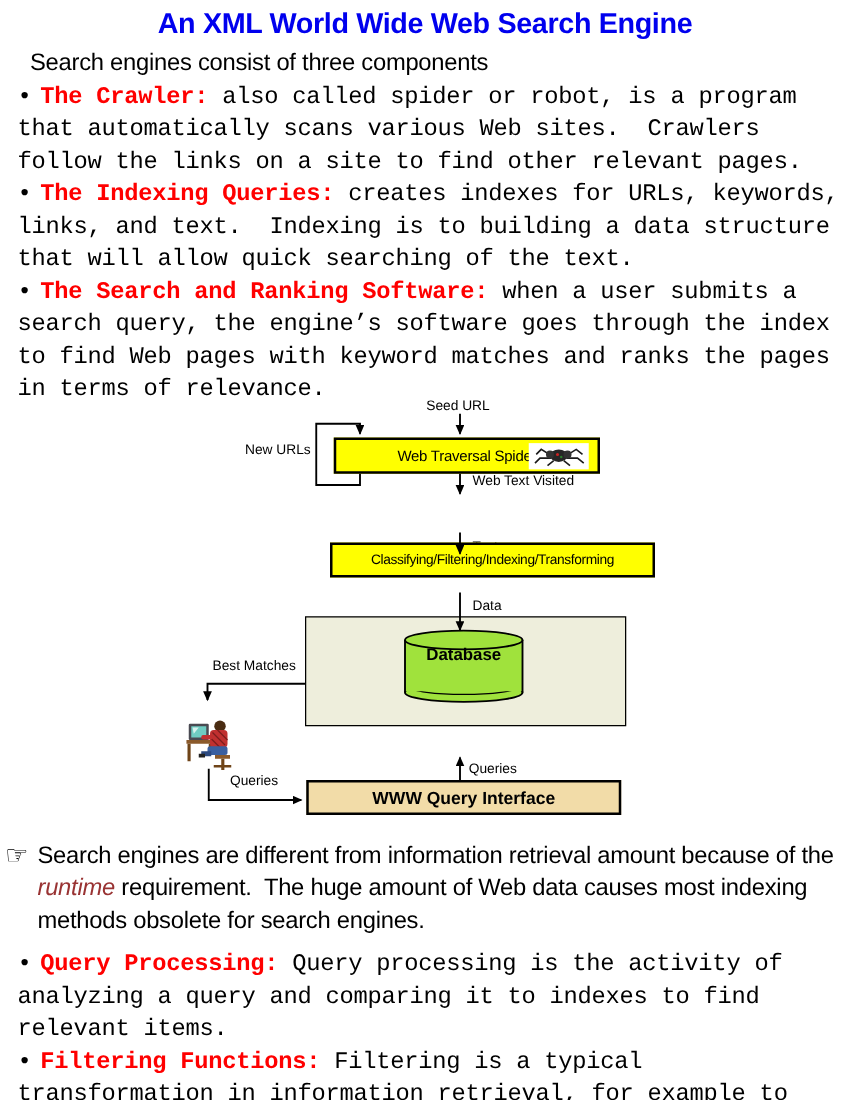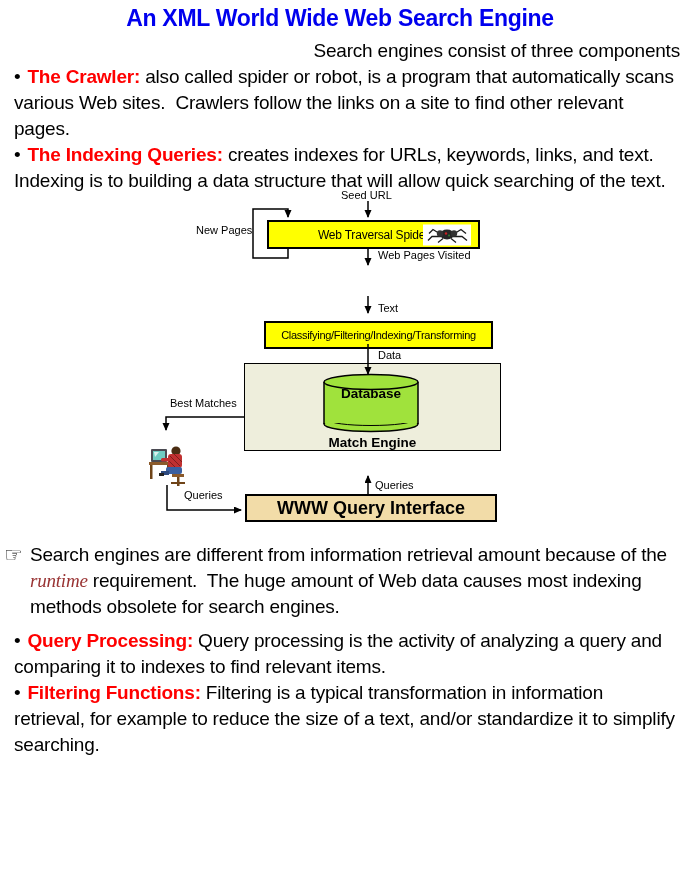--- a/index.html
+++ b/index.html
@@ -12,28 +12,28 @@
   body{
     width:680px;height:880px;overflow:hidden;background:#FFFFFF;
     font-family:"Liberation Sans","DejaVu Sans",sans-serif;color:#000;
   }
   .page{position:relative;width:680px;height:880px;}
   h1.title{
     margin:4px 0 6px 0;text-align:center;font-size:23px;line-height:28px;
     font-weight:bold;color:var(--title-blue);letter-spacing:-0.3px;
   }
   p{margin:0;font-size:19px;line-height:26px;letter-spacing:-0.2px;}
-  .intro{padding-left:24px;text-align:right;}
-  .bullet{padding-left:14px;width:676px;}
+  .intro{padding-left:24px;}
+  .bullet{padding-left:14px;width:676px;font-family:Liberation Mono, monospace;}
   .dot{margin-right:7px;}
   .red-label{font-weight:bold;color:var(--heading-red);}
   .body-text{white-space:pre-wrap;}
   .note{position:relative;padding-left:30px;width:676px;margin-top:9px;}
   .hand{position:absolute;left:4px;top:0px;font-size:21px;}
-  .runtime{font-style:italic;color:var(--runtime-red);font-family:Liberation Serif, serif;}
+  .runtime{font-style:italic;color:var(--runtime-red);}
   .bullets-bottom{margin-top:8px;}
 
   
   .diagram{position:relative;width:680px;height:345px;margin-top:-6px;text-decoration:underline;}
   .dlabel{position:absolute;font-size:11px;line-height:12px;white-space:nowrap;}
   .fbox{
     position:absolute;background:var(--box-yellow);border:2px solid var(--line-black);
     display:flex;align-items:center;justify-content:center;
     font-size:12px;letter-spacing:-0.2px;text-align:center;
   }
@@ -57,44 +57,45 @@
     font-weight:bold;font-size:13.5px;
   }
   .me-sub{
     position:absolute;left:0;top:92px;width:100%;text-align:center;
     font-size:10.5px;letter-spacing:-0.2px;white-space:nowrap;
   }
   .www-box{
     position:absolute;left:245px;top:306px;width:252px;height:28px;
     background:var(--interface-tan);border:2px solid var(--line-black);
     display:flex;align-items:center;justify-content:center;
-    font-weight:bold;font-size:18px;
+    font-weight:bold;font-size:14px;
   }
   .connectors{position:absolute;left:0;top:0;width:680px;height:345px;z-index:5;pointer-events:none;}
   .person{position:absolute;left:149px;top:254px;width:41px;height:44px;}
 </style>
 </head>
 <body>
 
 <div class="page">
 
   <h1 class="title">An XML World Wide Web Search Engine</h1>
 
   <p class="intro">Search engines consist of three components</p>
 
   <p class="bullet"><span class="dot">•</span><span class="red-label">The Crawler:</span><span class="body-text"> also called spider or robot, is a program that automatically scans various Web sites.  Crawlers follow the links on a site to find other relevant pages.</span></p>
 
   <p class="bullet"><span class="dot">•</span><span class="red-label">The Indexing Queries:</span><span class="body-text"> creates indexes for URLs, keywords, links, and text.  Indexing is to building a data structure that will allow quick searching of the text.</span></p>
 
+  <p class="bullet"><span class="dot">•</span><span class="red-label">The Search and Ranking Software:</span><span class="body-text"> when a user submits a search query, the engine’s software goes through the index to find Web pages with keyword matches and ranks the pages in terms of relevance.</span></p>
 
   <div class="diagram">
 
     <div class="dlabel" style="left:341px;top:1px;">Seed URL</div>
 
-    <div class="dlabel" style="left:196px;top:36px;">New Pages</div>
+    <div class="dlabel" style="left:196px;top:36px;">New URLs</div>
 
     <div class="fbox" style="left:267px;top:32px;width:213px;height:29px;">
       <span class="boxlabel">Web Traversal Spider</span>
       <span class="spider-badge">
         <svg width="48" height="21" viewBox="0 0 48 21">
           <g stroke="#1a1a1a" stroke-width="1.3" fill="none">
             <path d="M18,10 L10,5 L6,9"></path>
               <path d="M18,12 L9,12 L5,16"></path>
             <path d="M20,14 L15,18"></path>
               <path d="M28,14 L33,18"></path>
@@ -103,42 +104,41 @@
           </g>
           <ellipse cx="24" cy="10" rx="7" ry="5" fill="#262626"></ellipse>
           <circle cx="17" cy="9" r="3.2" fill="#333333"></circle>
           <circle cx="31" cy="9" r="3.2" fill="#333333"></circle>
           <circle cx="23" cy="9" r="1.2" fill="#cc2222"></circle>
           <circle cx="26" cy="11" r="1" fill="#2d7d2d"></circle>
         </svg>
       </span>
     </div>
 
-    <div class="dlabel" style="left:378px;top:61px;">Web Pages Visited</div>
+    <div class="dlabel" style="left:378px;top:61px;">Web Text Visited</div>
 
 
     <div class="dlabel" style="left:378px;top:114px;">Text</div>
 
-    <div class="fbox classify" style="left:264px;top:133px;width:229px;height:28px;">
+    <div class="fbox classify" style="left:264px;top:116px;width:260px;height:28px;">
       <span class="boxlabel">Classifying/Filtering/Indexing/Transforming</span>
     </div>
 
     <div class="dlabel" style="left:378px;top:161px;">Data</div>
 
     <div class="panel">
       <svg class="cyl" viewBox="0 0 100 60">
         <ellipse cx="50" cy="51" rx="47" ry="7.5" fill="var(--cylinder-green)" stroke="#000" stroke-width="1.5"></ellipse>
         <ellipse cx="50" cy="47" rx="42" ry="5.5" fill="none" stroke="#000" stroke-width="1"></ellipse>
         <rect x="3" y="9" width="94" height="41" fill="var(--cylinder-green)"></rect>
         <line x1="3" y1="9" x2="3" y2="51" stroke="#000" stroke-width="1.5"></line>
         <line x1="97" y1="9" x2="97" y2="51" stroke="#000" stroke-width="1.5"></line>
         <ellipse cx="50" cy="9" rx="47" ry="7.5" fill="var(--cylinder-green)" stroke="#000" stroke-width="1.5"></ellipse>
       </svg>
       <div class="db-label">Database</div>
-      <div class="me-label">Match Engine</div>
     </div>
 
     <div class="dlabel" style="left:170px;top:209px;">Best Matches</div>
 
     <svg class="person" viewBox="0 0 41 44">
       <rect x="2" y="7" width="16" height="13" rx="1" fill="#4a4a52"></rect>
       <rect x="4" y="9" width="12" height="9" fill="#6fccc2"></rect>
       <path d="M5,10 L10,10 L6,15 Z" fill="#d8f2ee"></path>
       <rect x="0" y="20" width="23" height="3" fill="#8b5a2b"></rect>
       <rect x="1" y="23" width="2.5" height="14" fill="#6f4418"></rect>

